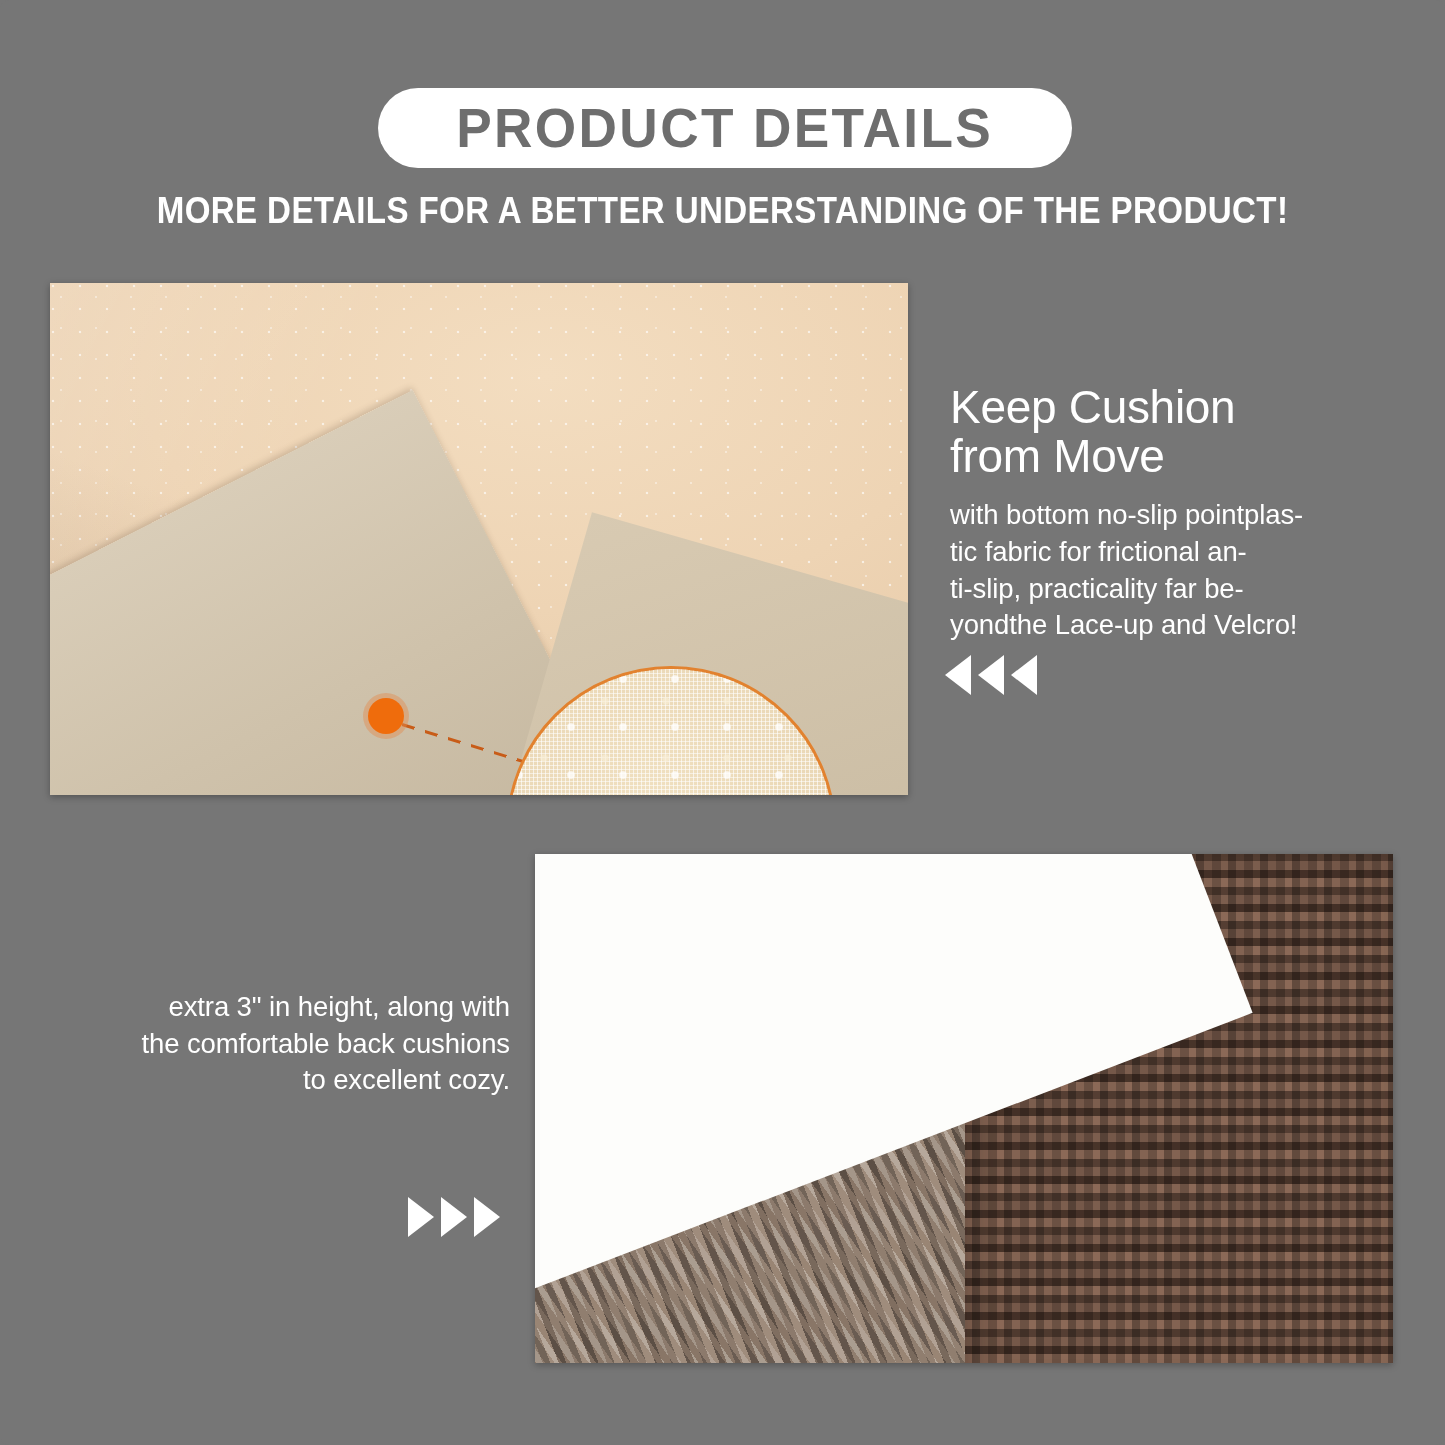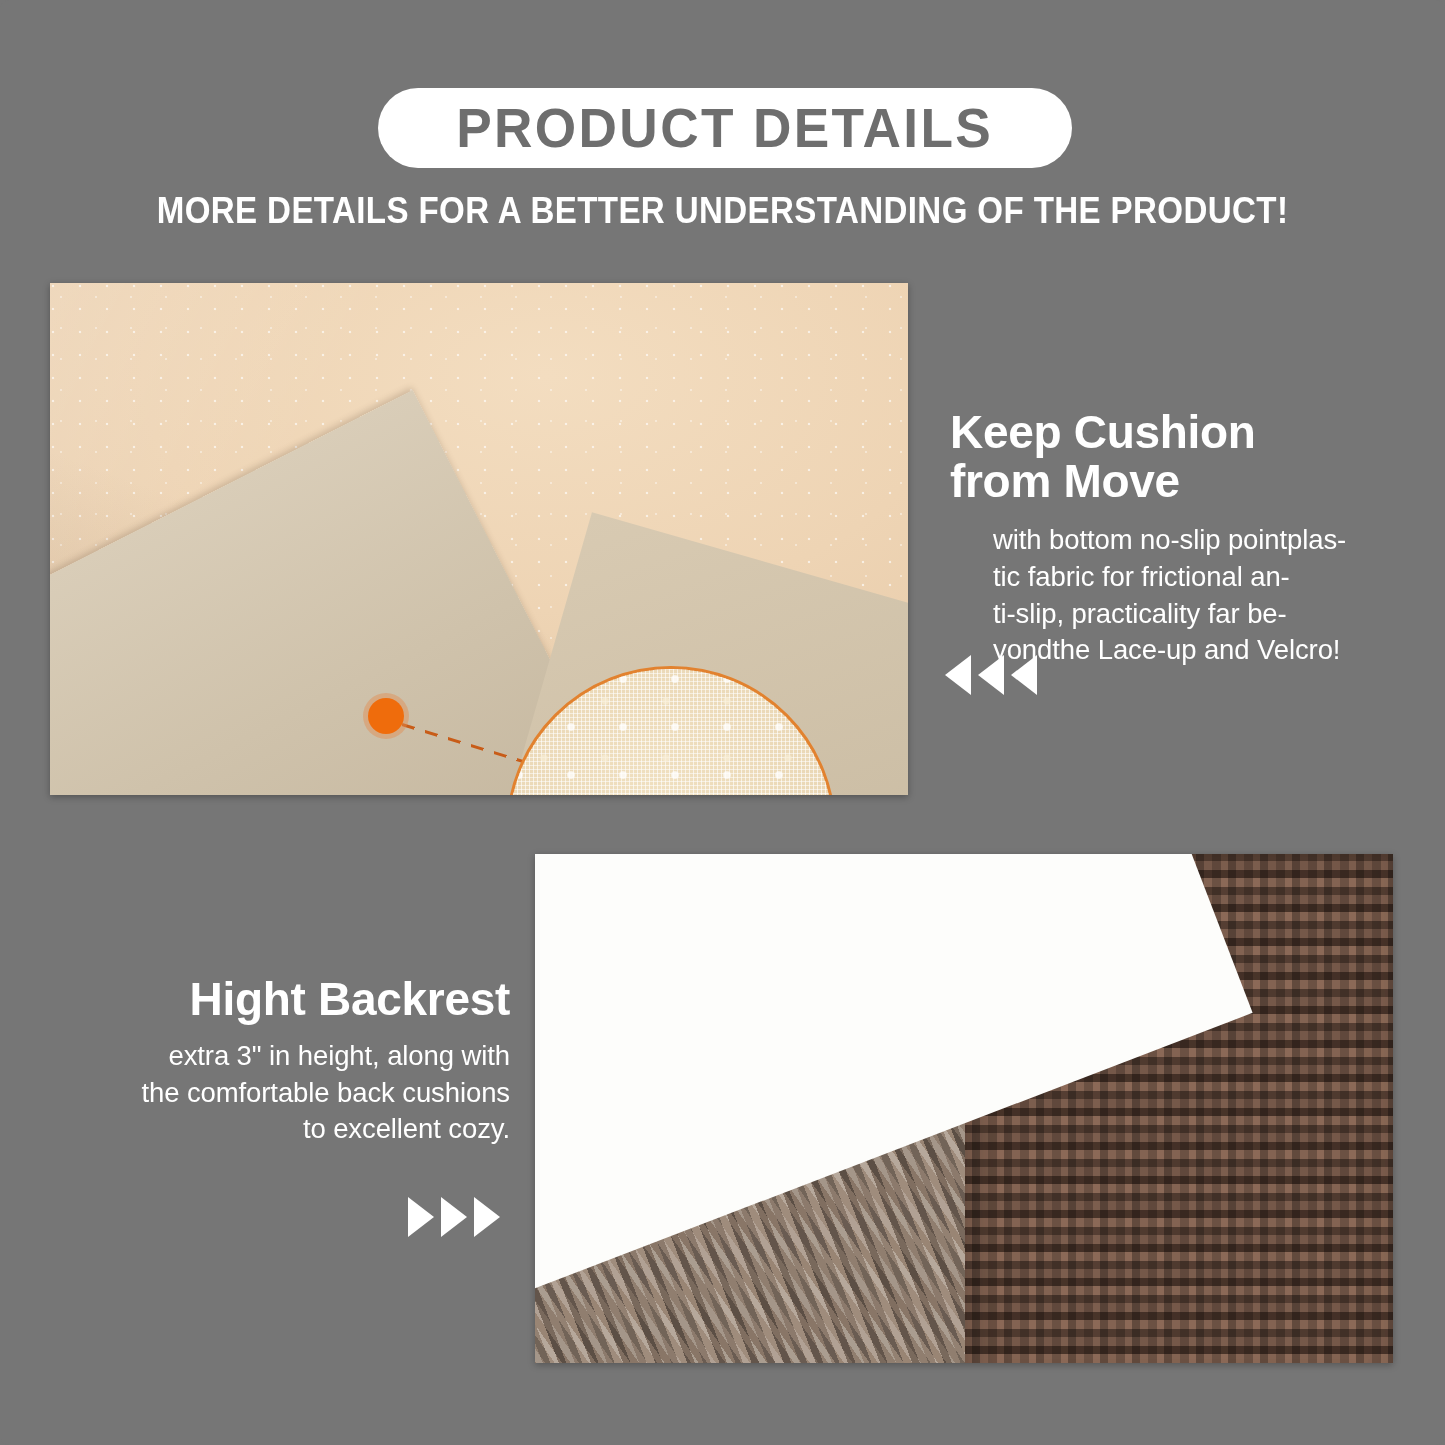--- a/index.html
+++ b/index.html
@@ -125,30 +125,28 @@
       radial-gradient(circle at 35px 32px, rgba(248,238,214,.8) 3px, rgba(255,255,255,0) 4.4px);
     background-size:52px 48px, 61px 57px;
     opacity:.85;
   }
 
   
   .block-right{
     position:absolute; left:950px; top:383px; width:420px;
   }
   .block-right .heading{
-    color:#ffffff; font-size:46px; font-weight:bold;
+    color:#ffffff; font-size:46px; font-weight:normal;
     line-height:1.07; letter-spacing:-.3px;
     white-space:pre-line;
-    margin-top:25px;
   }
   .block-right .body{
     color:#ffffff; font-size:27.5px; font-weight:normal;
     line-height:1.33; margin-top:16px; letter-spacing:-.1px;
     white-space:pre-line;
-    margin-left:43px;
   }
   .arrows-left{
     position:absolute; left:945px; top:655px;
     display:flex; gap:7px;
   }
   .tri-left{
     width:0; height:0;
     border-top:20px solid transparent;
     border-bottom:20px solid transparent;
     border-right:26px solid #ffffff;
@@ -309,21 +307,20 @@
     <div class="weave-skirt-cross"></div>
     <div class="weave-top"></div>
     <div class="weave-top-strands"></div>
     <div class="weave-back"></div>
     <div class="weave-back-cross"></div>
     <div class="white-wedge"></div>
     <div class="white-wedge2"></div>
   </div>
 
   <div class="block-left">
-    <div class="heading">Hight Backrest</div>
     <div class="body">extra 3" in height, along with
 the comfortable back cushions
 to excellent cozy.</div>
   </div>
   <div class="arrows-right">
     <span class="tri-right"></span>
     <span class="tri-right"></span>
     <span class="tri-right"></span>
   </div>
 

